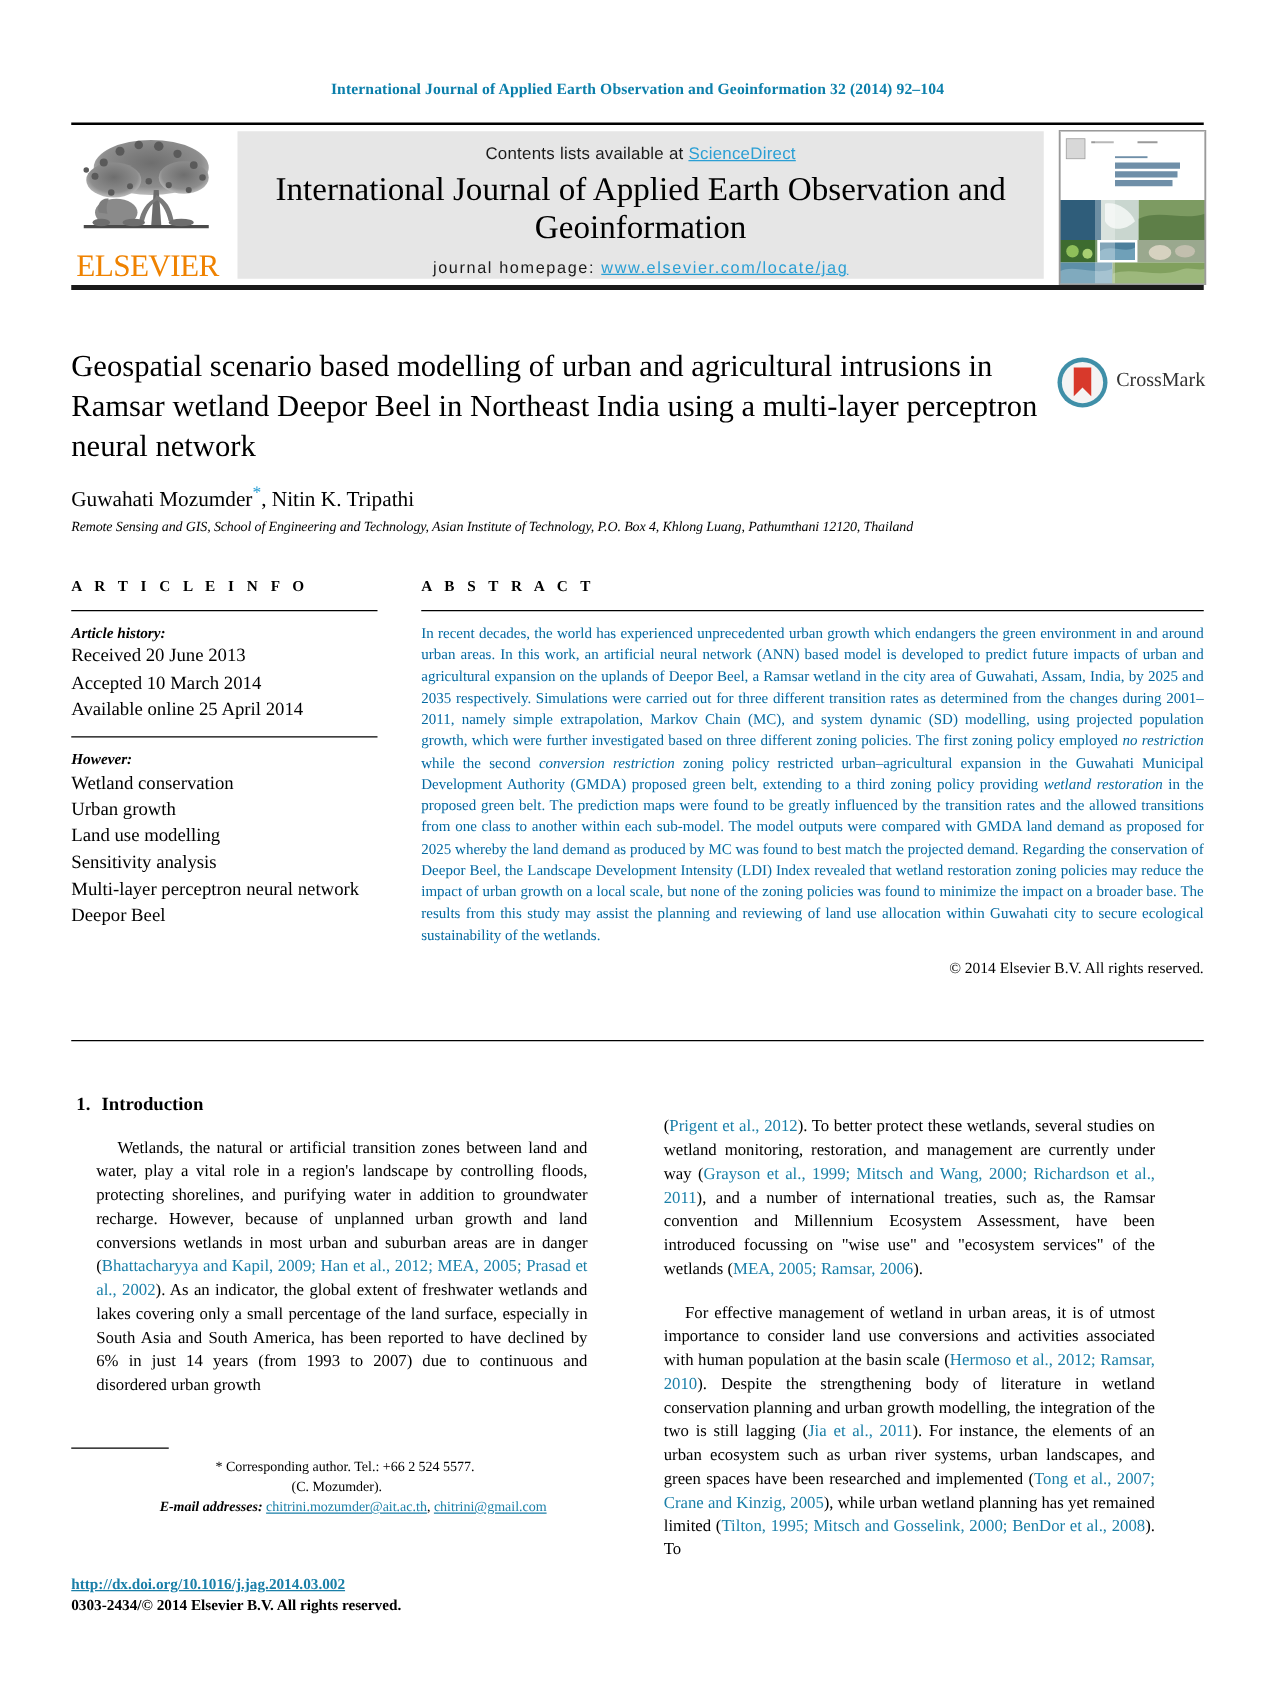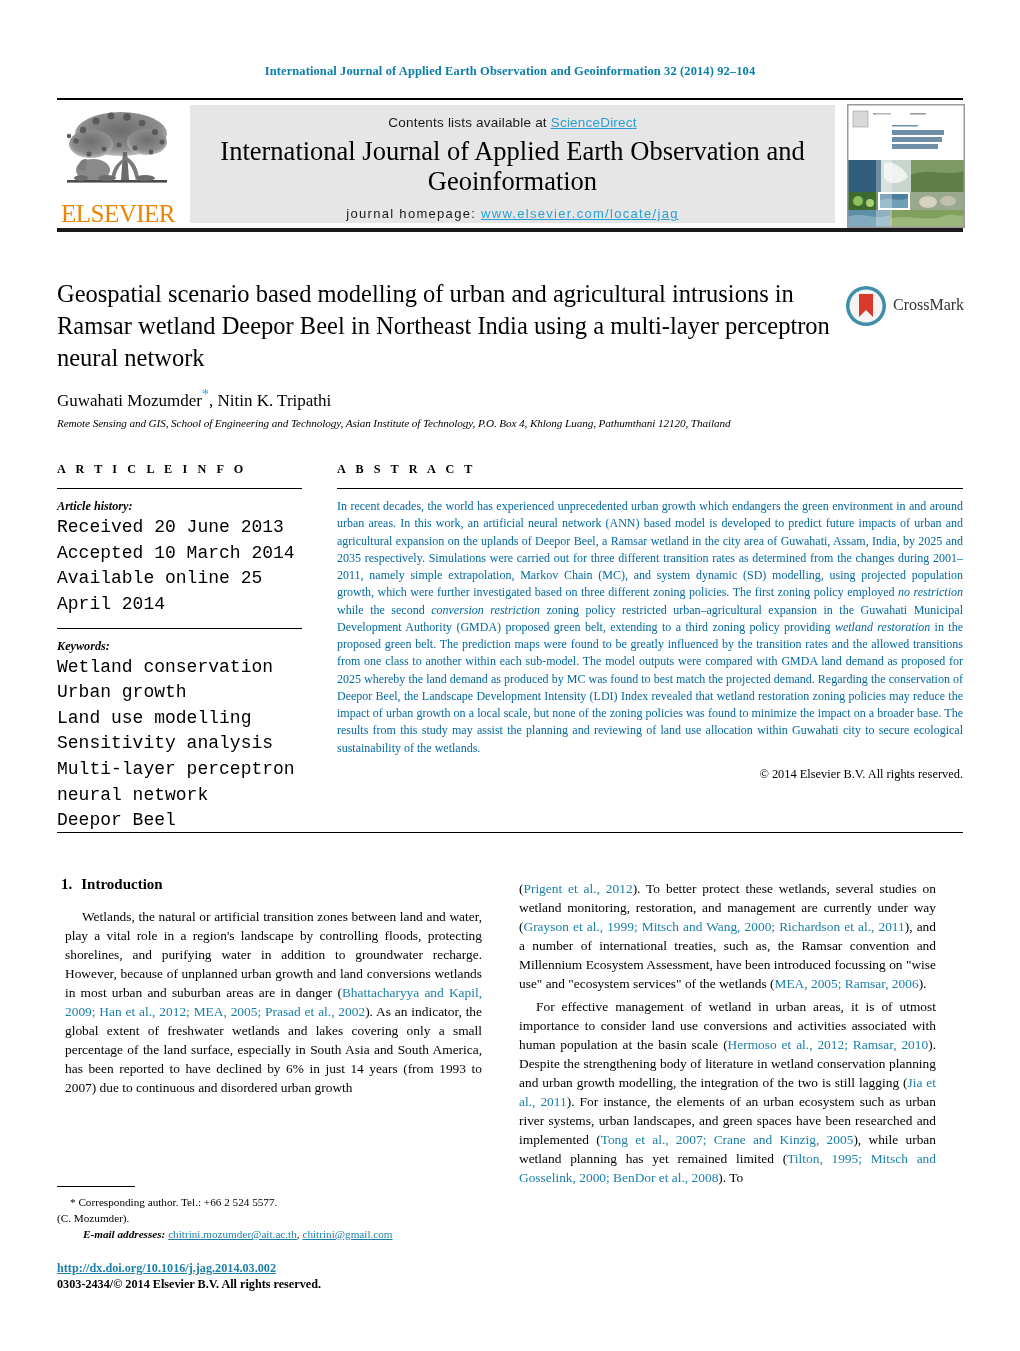--- a/index.html
+++ b/index.html
@@ -232,22 +232,22 @@
     margin: 0 0 9px 0;
   }
   .info-lbl {
     font-family: "Liberation Serif", serif;
     font-style: italic;
     font-weight: bold;
     font-size: 12.2px;
     line-height: 1.42;
   }
   .info-line {
-    font-family: Liberation Mono, monospace;
-    font-size: 18px;
+    font-family: Liberation Serif, serif;
+    font-size: 15px;
     line-height: 1.42;
   }
   .hr-blk2 {
     height: 1px;
     background: #000000;
     margin: 10px 0 9px 0;
   }
   .abstract-text {
     font-family: "Liberation Serif", serif;
     font-size: 12px;
@@ -293,31 +293,32 @@
     font-size: 15px;
     margin: 0 0 15px 0;
   }
   .sec-title .num { margin-right: 9px; }
   .body-par {
     font-family: "Liberation Serif", serif;
     font-size: 13.4px;
     line-height: 1.415;
     text-align: justify;
     text-indent: 17px;
-    margin: 4px;
+    margin: 16px;
   }
   .body-par.noind { text-indent: 0; }
   .ref { color: #1a7fa8; }
 
   
   .footnotes {
     position: absolute;
-    top: 1186px;
+    top: 1158px;
     left: 57px;
     width: 425px;
+    text-align: center;
   }
   .fn-rule {
     width: 78px;
     height: 1px;
     background: #000000;
     margin-bottom: 7px;
   }
   .fn-line {
     font-family: "Liberation Serif", serif;
     font-size: 11.2px;
@@ -475,21 +476,21 @@
 
   <div class="infoabs">
     <div class="col-info">
       <div class="sec-head">A R T I C L E  I N F O</div>
       <div class="hr-blk"></div>
       <div class="info-lbl">Article history:</div>
       <div class="info-line">Received 20 June 2013</div>
       <div class="info-line">Accepted 10 March 2014</div>
       <div class="info-line">Available online 25 April 2014</div>
       <div class="hr-blk2"></div>
-      <div class="info-lbl">Keywords:</div>
+      <div class="info-lbl">However:</div>
       <div class="info-line">Wetland conservation</div>
       <div class="info-line">Urban growth</div>
       <div class="info-line">Land use modelling</div>
       <div class="info-line">Sensitivity analysis</div>
       <div class="info-line">Multi-layer perceptron neural network</div>
       <div class="info-line">Deepor Beel</div>
     </div>
 
     <div class="col-abs">
       <div class="sec-head">A B S T R A C T</div>

